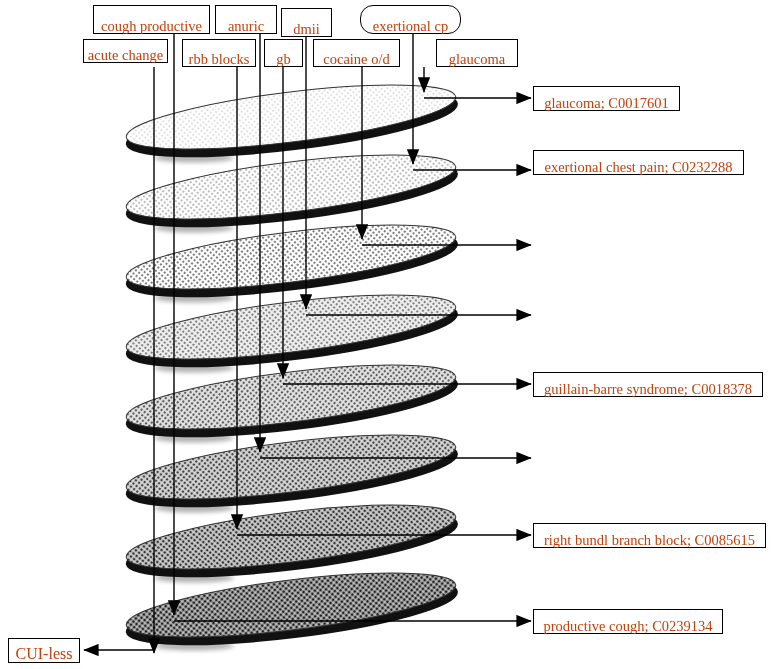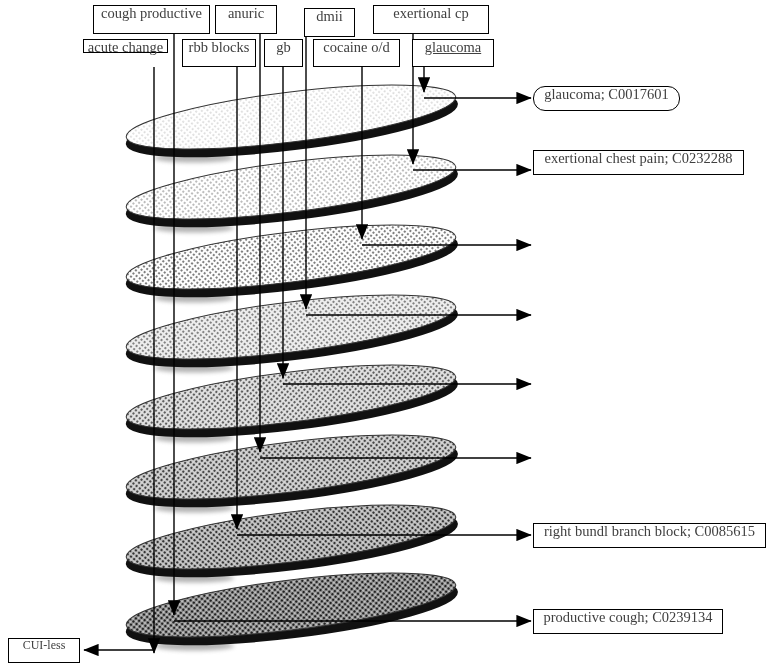--- a/index.html
+++ b/index.html
@@ -9,26 +9,26 @@
     background:#ffffff;
     font-family:"Liberation Serif", serif;
     overflow:hidden;
   }
   .stage svg{position:absolute;left:0;top:0;}
   .box{
     position:absolute;
     box-sizing:border-box;
     border:1px solid #000;
     background:#fff;
-    display:flex;align-items:flex-start;justify-content:center;
-    font-size:14.5px;color:#404040;
+    display:flex;align-items:flex-end;justify-content:center;
+    font-size:14.5px;color:#c2410c;
     white-space:nowrap;
     line-height:1;
   }
-  .cui{border-width:1.5px;font-size:12px;}
+  .cui{border-width:1.5px;font-size:16px;}
 </style>
 </head>
 <body>
 
 <div class="stage">
 
   <svg width="772" height="669" viewBox="0 0 772 669">
     <defs>
       <marker id="arr" viewBox="0 0 10 8" refX="9.5" refY="4" markerWidth="11" markerHeight="9" orient="auto">
         <path d="M0 0 L10 4 L0 8 Z" fill="#000"></path>
@@ -138,48 +138,51 @@
       <line x1="154" y1="650" x2="84" y2="650" marker-end="url(#arr)"></line>
     </g>
   </svg>
 
   <div class="box" style="left:93px;top:5px;width:117px;height:29px;">
       <span>cough productive</span>
     </div>
   <div class="box" style="left:215px;top:5px;width:62px;height:29px;">
       <span>anuric</span>
     </div>
-  <div class="box" style="left:281px;top:8px;width:51px;height:29px;margin-left:23px;">
+  <div class="box" style="left:281px;top:8px;width:51px;height:29px;">
       <span>dmii</span>
     </div>
-  <div class="box" style="left:373px;top:5px;width:116px;height:29px;">
+  <div class="box" style="left:360px;top:5px;width:101px;height:29px;border-radius:13px;">
       <span>exertional cp</span>
     </div>
 
-  <div class="box" style="left:83px;top:39px;width:85px;height:14px;">
+  <div class="box" style="left:83px;top:39px;width:85px;height:24px;">
       <span>acute change</span>
     </div>
   <div class="box" style="left:182px;top:39px;width:74px;height:28px;">
       <span>rbb blocks</span>
     </div>
   <div class="box" style="left:264px;top:39px;width:39px;height:28px;">
       <span>gb</span>
     </div>
   <div class="box" style="left:313px;top:39px;width:87px;height:28px;">
       <span>cocaine o/d</span>
     </div>
-  <div class="box" style="left:412px;top:39px;width:82px;height:28px;text-decoration:underline;">
+  <div class="box" style="left:436px;top:39px;width:82px;height:28px;">
       <span>glaucoma</span>
     </div>
 
-  <div class="box" style="left:533px;top:86px;width:147px;height:25px;border-radius:12px;">
+  <div class="box" style="left:533px;top:86px;width:147px;height:25px;">
       <span>glaucoma; C0017601</span>
     </div>
   <div class="box" style="left:533px;top:150px;width:211px;height:25px;">
       <span>exertional chest pain; C0232288</span>
+    </div>
+  <div class="box" style="left:533px;top:372px;width:230px;height:25px;">
+      <span>guillain-barre syndrome; C0018378</span>
     </div>
   <div class="box" style="left:533px;top:523px;width:233px;height:25px;">
       <span>right bundl branch block; C0085615</span>
     </div>
   <div class="box" style="left:533px;top:609px;width:190px;height:25px;">
       <span>productive cough; C0239134</span>
     </div>
 
   <div class="box cui" style="left:8px;top:638px;width:72px;height:25px;">
       <span>CUI-less</span>

